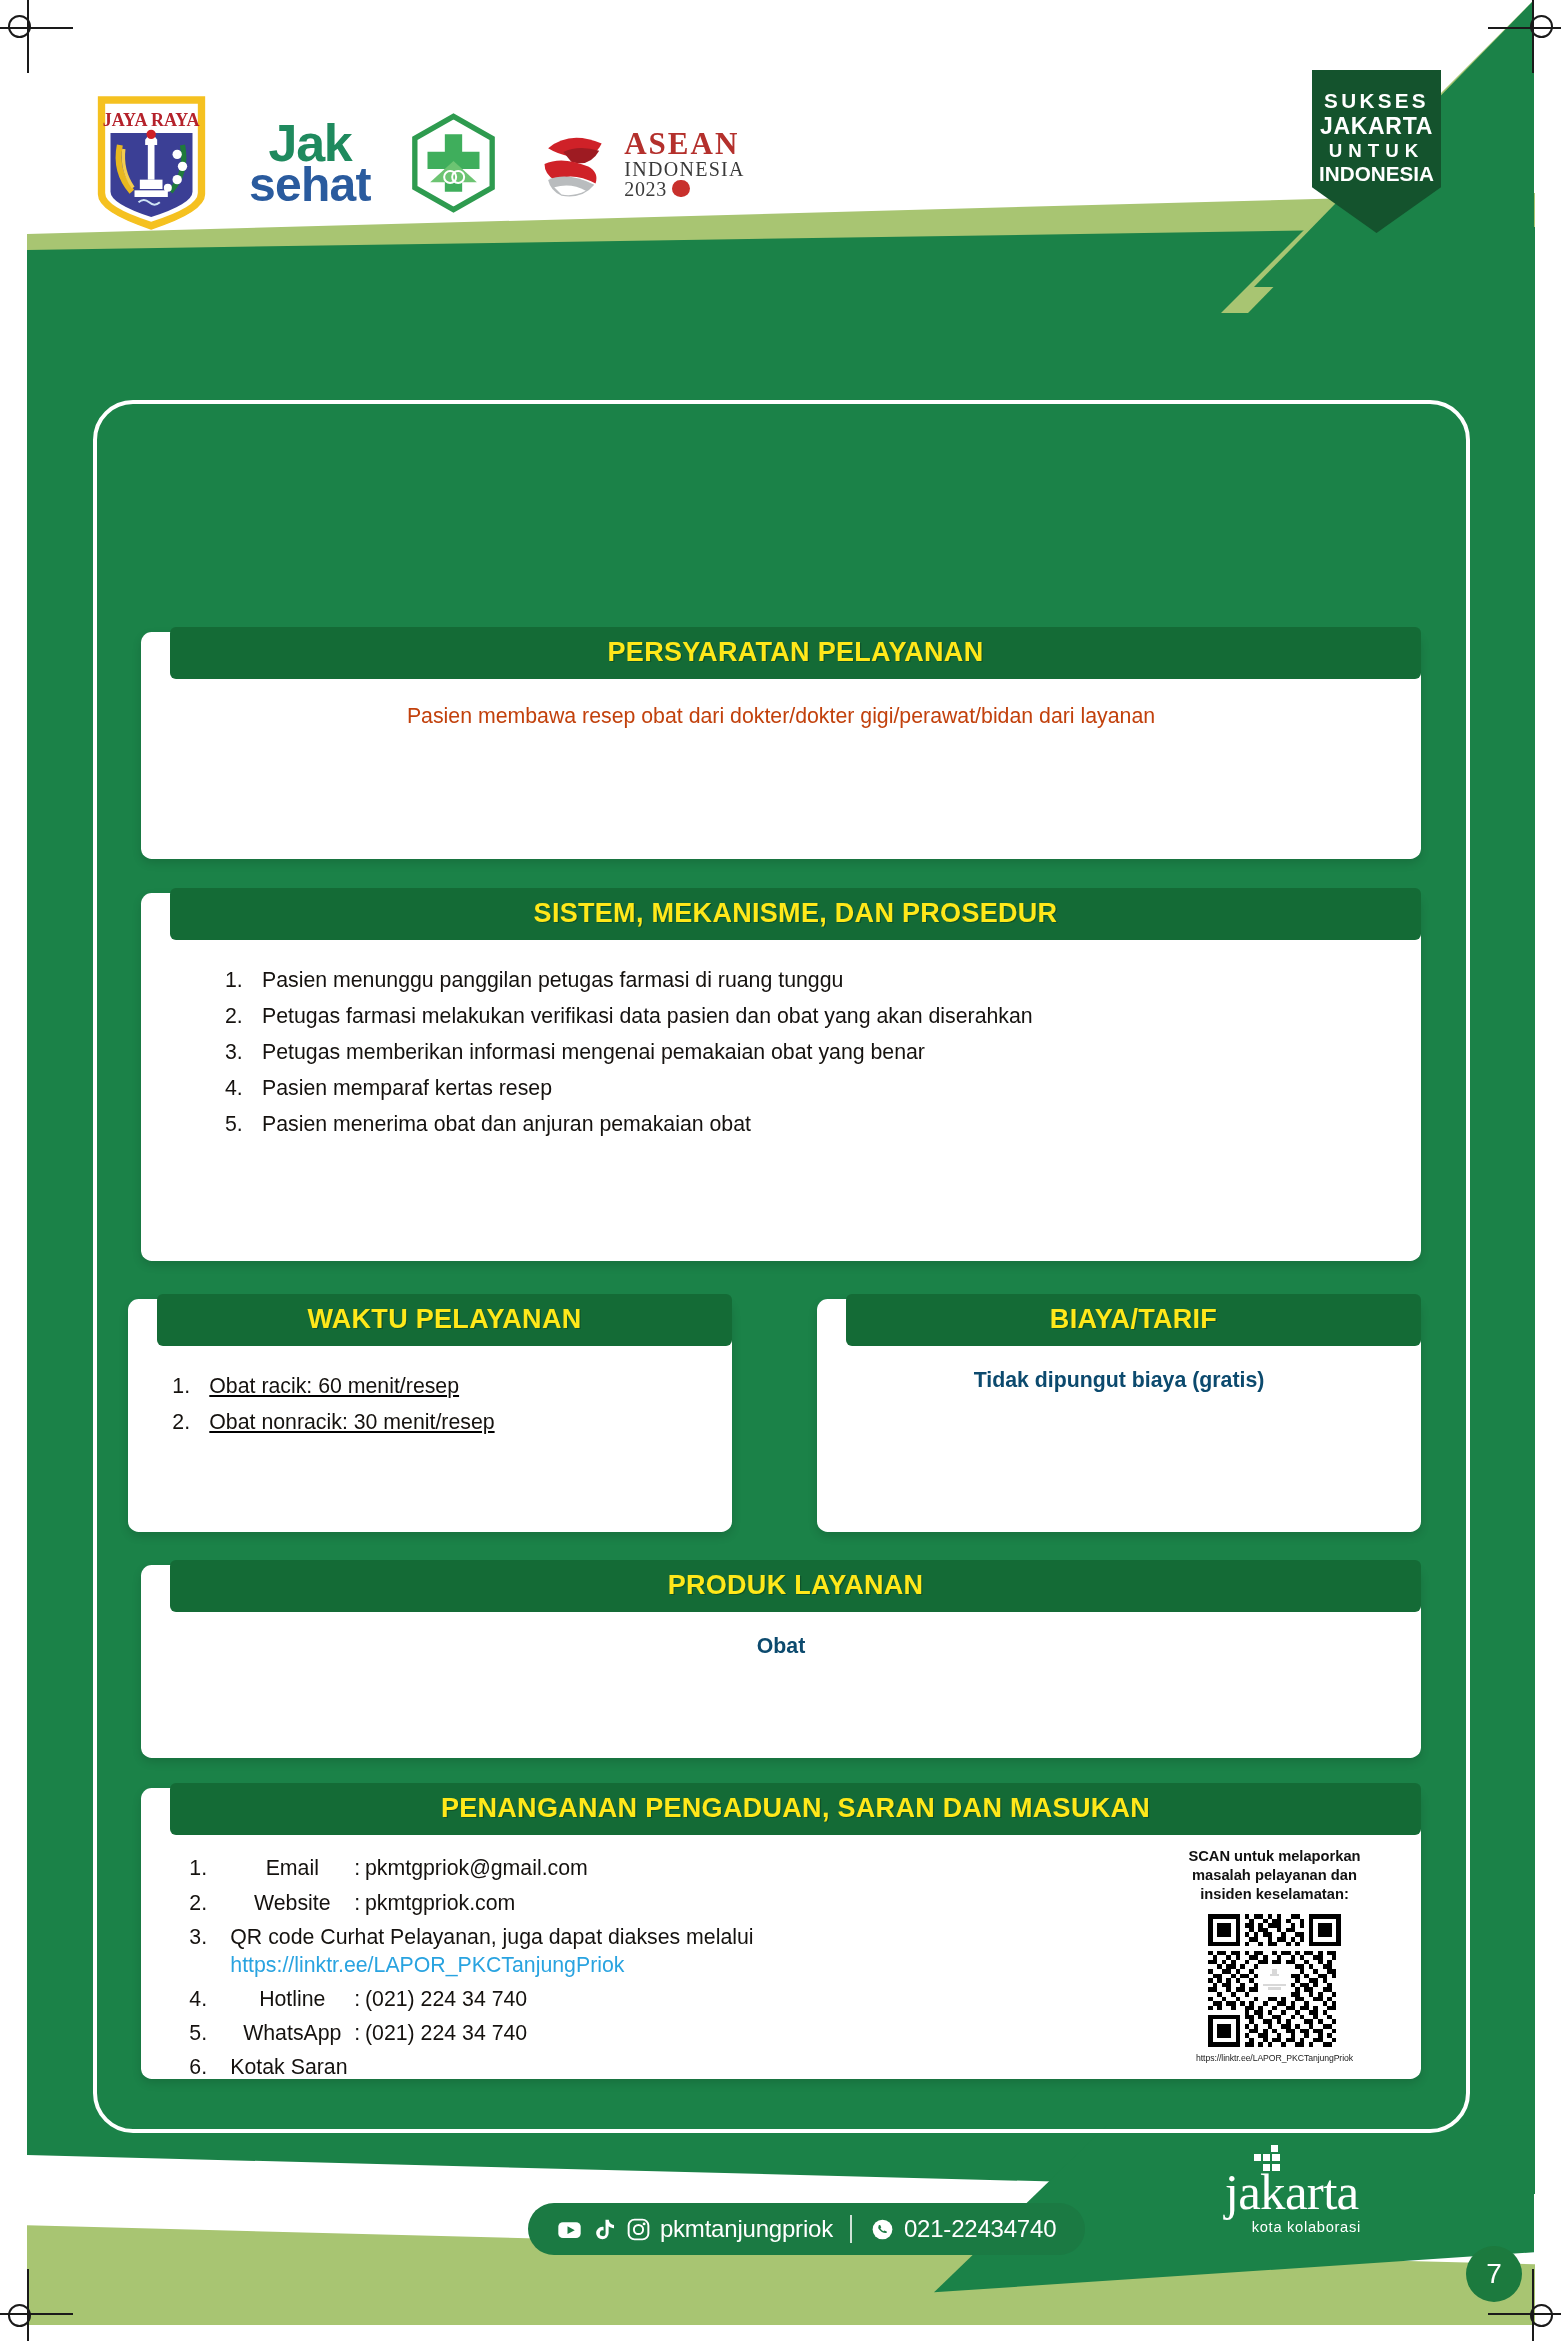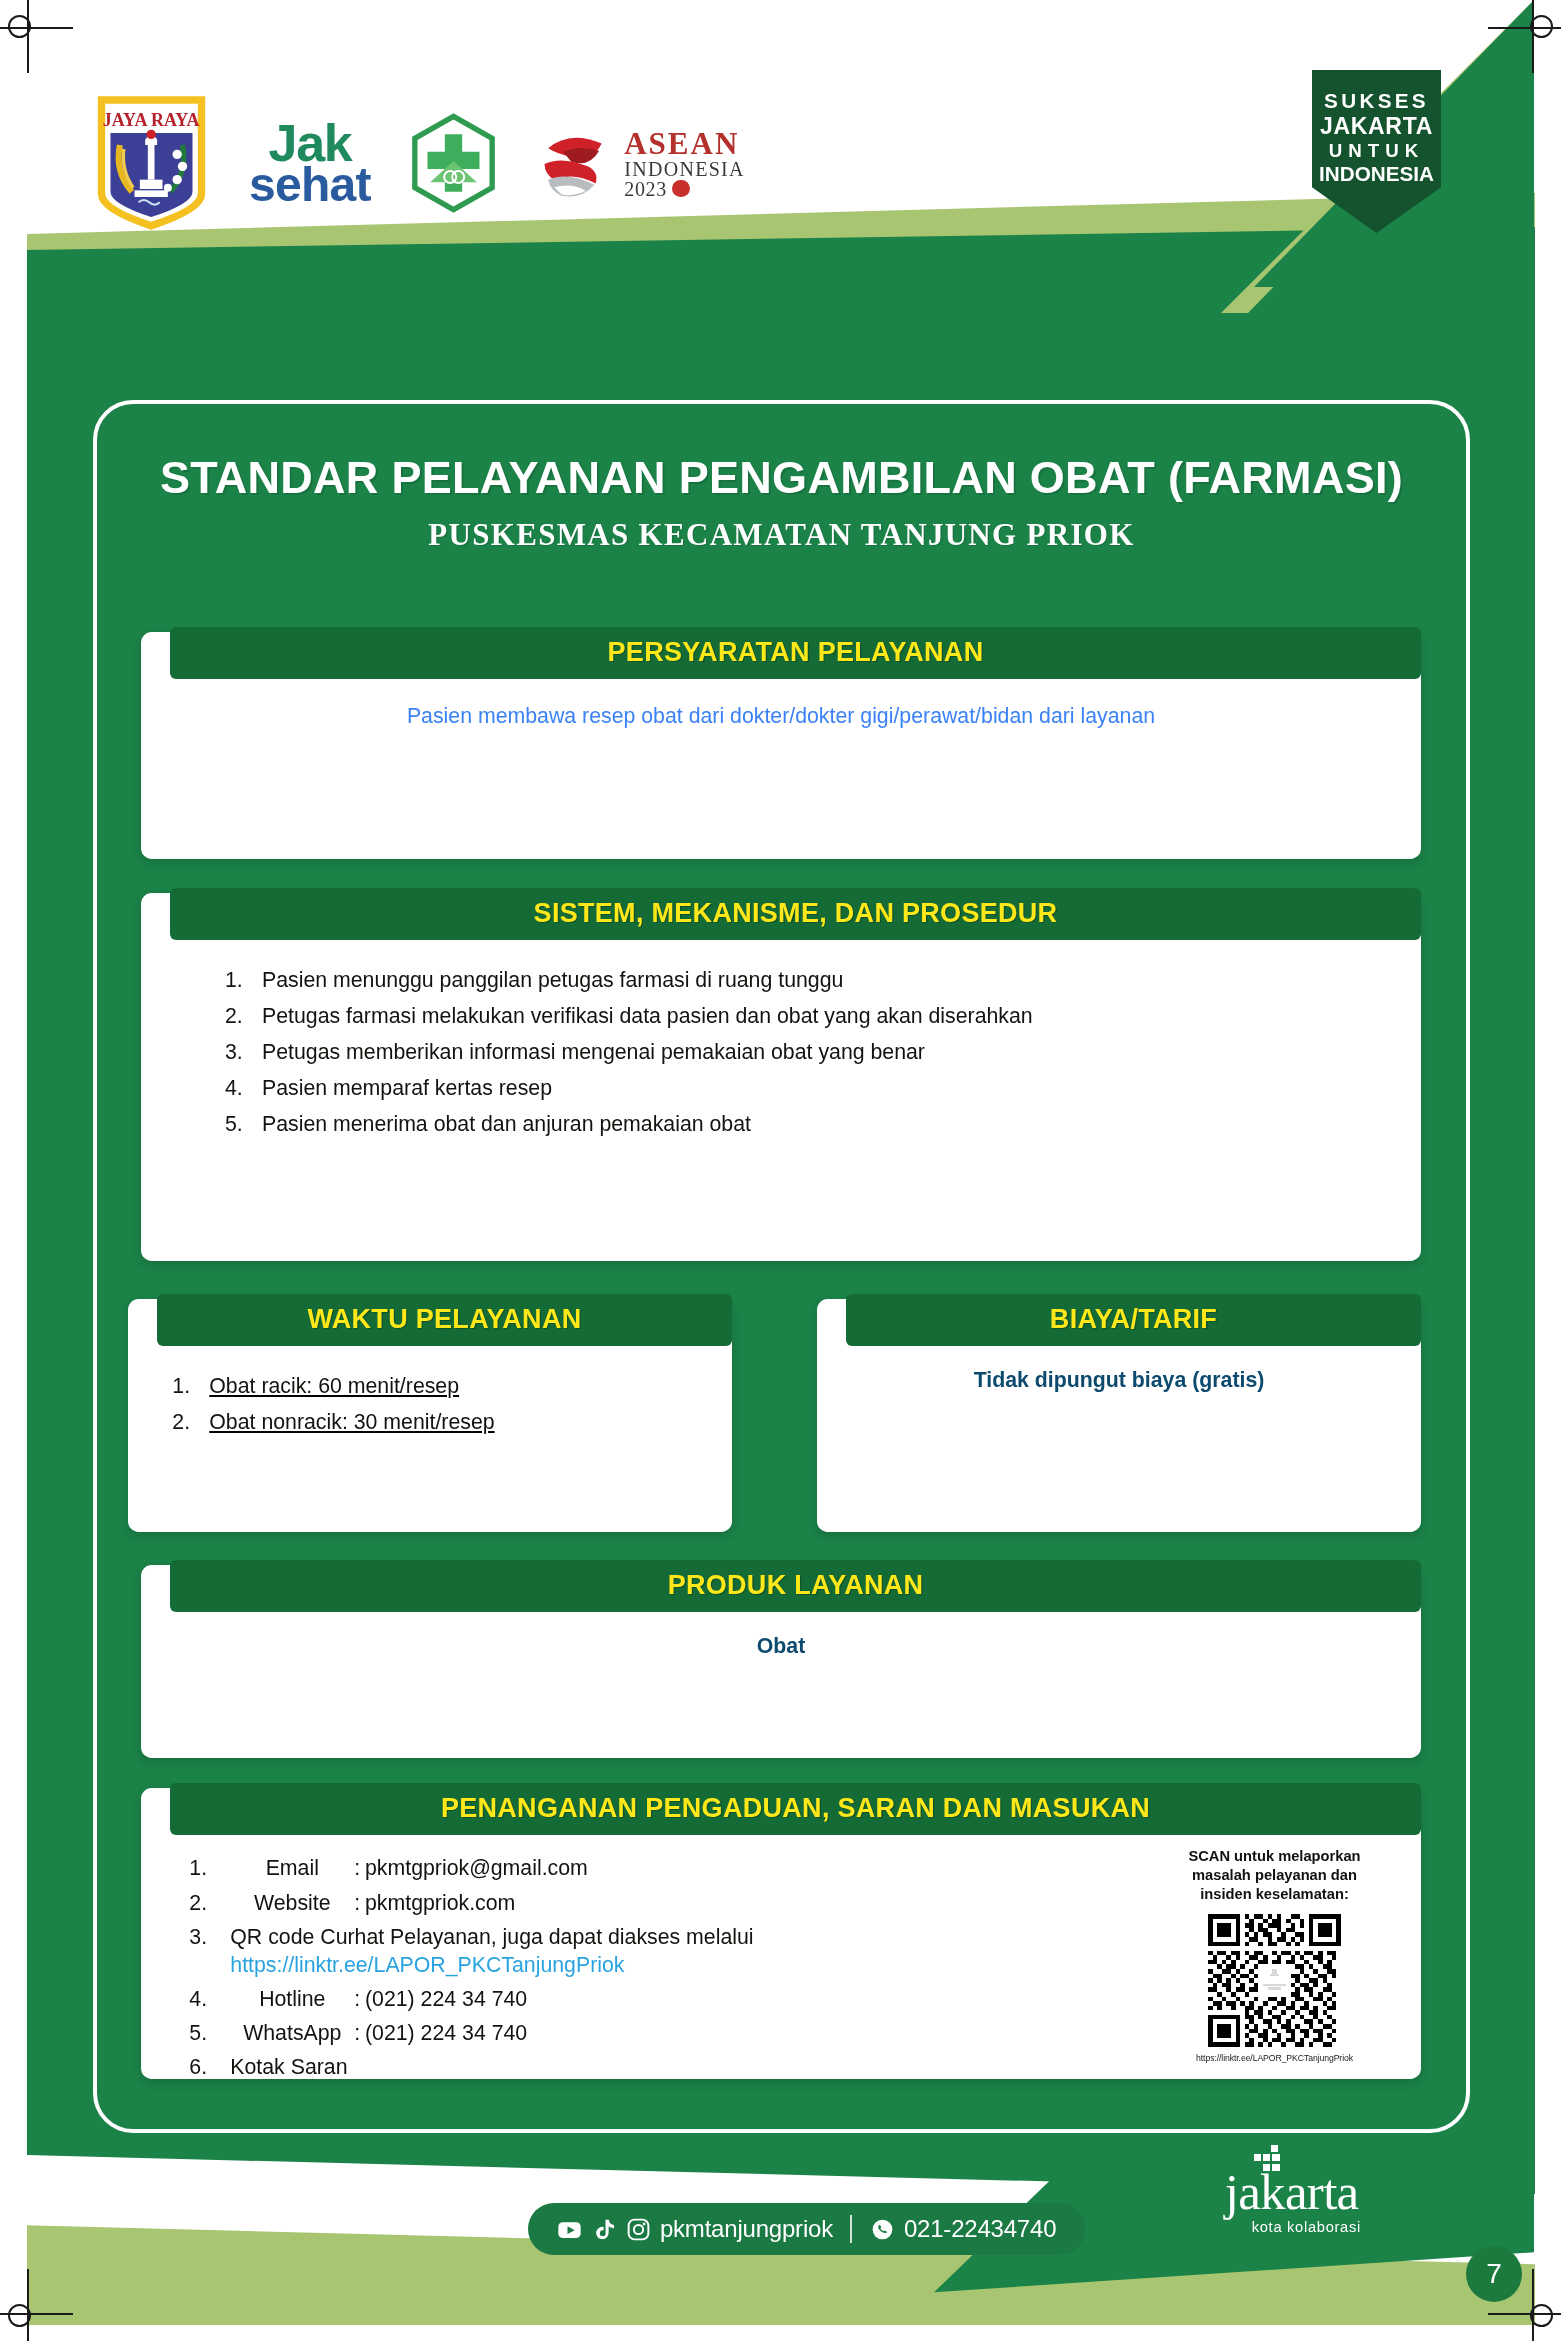--- a/index.html
+++ b/index.html
@@ -136,21 +136,21 @@
     position: absolute; top: -5.3px; left: 29px; right: 0px;
     height: 52px; background: #146b36; border-radius: 6px;
     display: flex; align-items: center; justify-content: center;
   }
   .sec-head-title {
     color: #ffe81a; font-size: 27px; font-weight: bold; letter-spacing: 0.3px;
     text-shadow: 1.3px 1.3px 0 rgba(0,0,0,0.22);
   }
   .sec-body { padding: 69px 47px 17.3px 47px; }
   .sec-body.center { text-align: center; }
-  .plain-line { font-size: 21.3px; color: #3b82f6; line-height: 1.45; }
+  .plain-line { font-size: 21.3px; color: #c2410c; line-height: 1.45; }
   .bold-line { font-size: 21.3px; color: #0c4a6e; font-weight: bold; }
   ol.numlist { list-style: none; counter-reset: li; padding-left: 37px; }
   ol.numlist li {
     counter-increment: li; position: relative;
     font-size: 21.3px; color: #15120f; line-height: 1.32; padding: 4px 0 4px 37px;
   }
   ol.numlist li::before {
     content: counter(li) "."; position: absolute; left: 0; top: 4px;
     font-size: 21.3px; color: #15120f;
   }
@@ -297,24 +297,20 @@
 
   <div class="sukses-badge">
     <span class="sk1">SUKSES</span>
     <span class="sk2">JAKARTA</span>
     <span class="sk3">UNTUK</span>
     <span class="sk4">INDONESIA</span>
   </div>
 
   <div class="panel"></div>
 
-  <div class="title-wrap">
-    <div class="doc-title">STANDAR PELAYANAN PENGAMBILAN OBAT (FARMASI)</div>
-    <div class="doc-sub">PUSKESMAS KECAMATAN TANJUNG PRIOK</div>
-  </div>
 
   <div class="section" style="left:141px; top:632px; width:1280px; height:227px;">
     <div class="sec-head">
       <span class="sec-head-title">PERSYARATAN PELAYANAN</span>
     </div>
     <div class="sec-body center">
       <div class="plain-line">Pasien membawa resep obat dari dokter/dokter gigi/perawat/bidan dari layanan</div>
     </div>
   </div>
 

